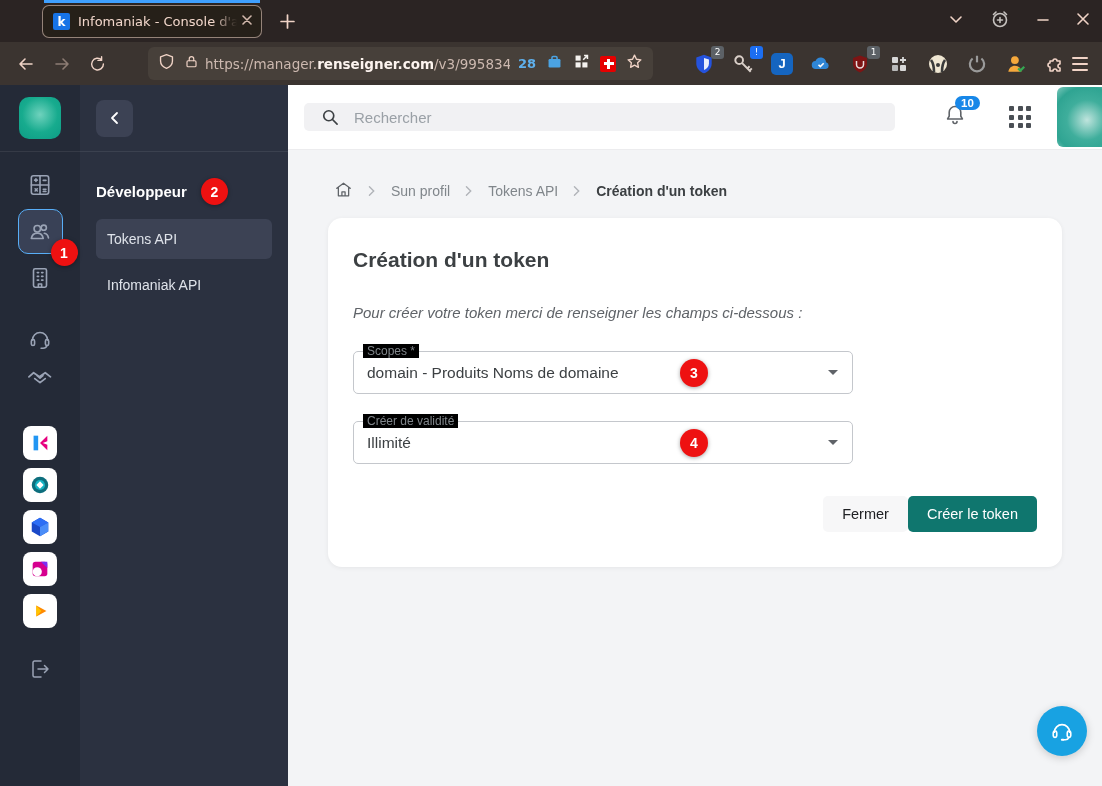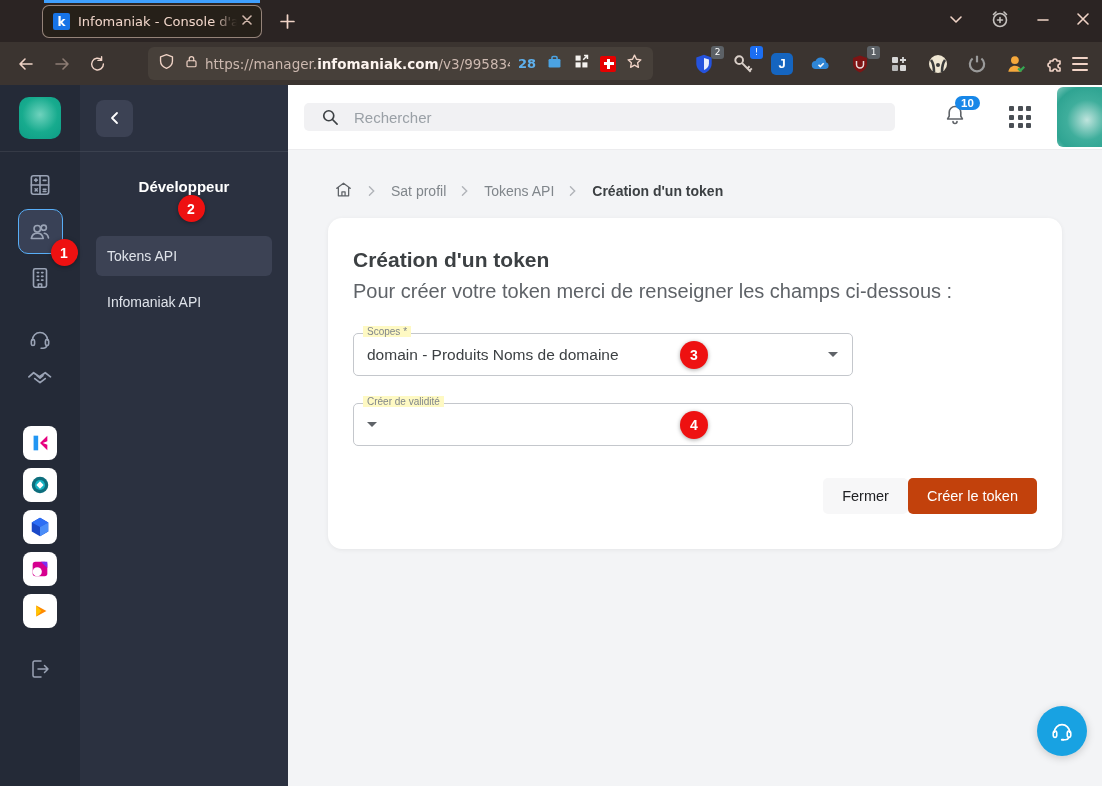--- a/index.html
+++ b/index.html
@@ -48,21 +48,21 @@
   .sbi { stroke:#9aa3b5; stroke-width:1.5; fill:none; stroke-linecap:round; stroke-linejoin:round; }
   .user-tile { position:relative; width:45px; height:45px; border:1.5px solid #58aef7; border-radius:10px; background:#394156; display:flex; align-items:center; justify-content:center; margin-bottom:9px; }
   .gap-lg { height:22px; }
   .apps { display:flex; flex-direction:column; align-items:center; margin-top:24px; gap:8px; }
   .app-tile { width:34px; height:34px; background:#fff; border-radius:8px; display:flex; align-items:center; justify-content:center; }
   .logout { margin-top:26px; }
 
   .sb2 { width:208px; background:#2b3140; flex:none; }
   .sb2-top { height:67px; border-bottom:1px solid rgba(255,255,255,.08); display:flex; align-items:center; padding-left:16px; }
   .back-btn { width:37px; height:37px; background:#3c4254; border-radius:8px; display:flex; align-items:center; justify-content:center; }
-  .sb2-heading { display:flex; align-items:center; margin:26px 16px 14px 16px; color:#fff; font-weight:bold; font-size:15px;flex-direction:column; }
+  .sb2-heading { display:flex; align-items:center; margin:26px 16px 14px 16px; color:#fff; font-weight:bold; font-size:15px; }
   .nav-item { margin:0 16px; padding:12px 11px; border-radius:6px; color:#dfe3ea; font-size:14px; }
   .nav-item.selected { background:#3c4254; margin-bottom:6px; }
 
   .main { flex:1; display:flex; flex-direction:column; background:#f3f4f6; position:relative; }
   .topbar { height:65px; background:#fff; display:flex; align-items:center; padding-left:16px; border-bottom:1px solid #ececee; flex:none; }
   .searchwrap { width:591px; height:28px; background:#f1f1f3; border-radius:5px; display:flex; align-items:center; }
   .searchwrap input { border:none; outline:none; background:transparent; flex:1; font-size:15px; color:#3c4043; font-family:"Liberation Sans", sans-serif; }
   .searchwrap input::placeholder { color:#9aa0a6; }
   .search-icon-box { padding:0 14px 0 16px; display:flex; }
   .filter { width:119px; height:100%; border-left:1px solid #dcdcde; display:flex; align-items:center; justify-content:space-between; padding:0 16px; color:#9aa0a6; font-size:15px; }
@@ -73,29 +73,29 @@
   .grid-icon i { width:5px; height:5px; background:#4a4f55; border-radius:1px; }
   .avatar { width:60px; height:60px; border-radius:6px; margin-left:26px; background:radial-gradient(circle at 50% 55%, #bfe4dd 0%, #3fae9c 45%, #2fa492 75%, #7fc9bd 100%); filter:blur(.6px); }
 
   .content { flex:1; position:relative; }
   .breadcrumb { display:flex; align-items:center; padding:30px 0 0 46px; font-size:14px; color:#80868b; gap:14px; }
   .crumb-sep { display:flex; }
   .crumb-last { color:#3c4043; font-weight:bold; }
 
   .card { width:734px; margin:16px 0 0 40px; background:#fff; border-radius:14px; box-shadow:0 1px 4px rgba(60,64,67,.08); padding:30px 25px 35px 25px; }
   .card h1 { font-size:21px; color:#3c4043; }
-  .card .desc { margin-top:8px; font-size:20px; color:#5f6368; }
+  .card .desc { margin-top:32px; font-size:15px; color:#5f6368;font-style:italic; }
   .field { position:relative; width:500px; height:43px; border:1px solid #c4c7cc; border-radius:5px; margin-top:30px; display:flex; align-items:center; padding:0 14px 0 13px; }
   .field + .field { margin-top:27px; }
-  .field-label { position:absolute; top:-8px; left:9px; background:#fef9c3; padding:0 4px; font-size:10px; color:#80868b; }
+  .field-label { position:absolute; top:-8px; left:9px; background:#000000; padding:0 4px; font-size:12px; color:#80868b; }
   .field-value { font-size:15.5px; color:#3c4043; flex:1; }
   .btn-row { display:flex; justify-content:flex-end; margin-top:32px; }
   .btn { border:none; border-radius:5px; font-size:14.5px; padding:10px 19px; font-family:"Liberation Sans", sans-serif; cursor:pointer; }
   .btn-secondary { background:#f7f7f8; color:#202124; }
-  .btn-primary { background:#c2410c; color:#fff; }
+  .btn-primary { background:#0f766e; color:#fff; }
 
   .ann-badge { width:28px; height:28px; border-radius:50%; background:#ee1111; color:#fff; font-weight:bold; font-size:14px; display:flex; align-items:center; justify-content:center; box-shadow:0 1px 4px rgba(0,0,0,.35); }
   .ann-1 { position:absolute; right:-16px; bottom:-13px; width:27px; height:27px; }
   .ann-2 { margin-left:14px; width:27px; height:27px; }
   .ann-field { position:absolute; left:326px; top:50%; transform:translateY(-50%); }
 
   .fab { position:absolute; right:30px; bottom:30px; width:50px; height:50px; border-radius:50%; background:#18a2e2; display:flex; align-items:center; justify-content:center; box-shadow:0 2px 8px rgba(0,0,0,.18); }
 </style>
 </head>
 <body>
@@ -166,21 +166,21 @@
         <svg width="17" height="17" viewBox="0 0 20 20">
             <path class="icon-line" d="M10 2l7 2.5v5c0 4-3 7-7 8.5-4-1.5-7-4.5-7-8.5v-5z"></path>
           </svg>
       </span>
       <span style="margin-left:9px">
         <svg width="15" height="15" viewBox="0 0 20 20">
             <rect x="4" y="9" width="12" height="8" rx="1.5" class="icon-line"></rect>
             <path class="icon-line" d="M7 9V6.5a3 3 0 0 1 6 0V9"></path>
           </svg>
       </span>
-      <span class="url-text"><span>https://manager.</span><b>infomaniak.com</b><span>/v3/995834/ng/p</span></span>
+      <span class="url-text"><span>https://manager.</span><b>renseigner.com</b><span>/v3/995834/ng/p</span></span>
       <span class="url-end">
         <span class="container-count">28</span>
         <span>
           <svg width="17" height="17" viewBox="0 0 20 20">
               <rect x="3" y="7" width="14" height="10" rx="1.5" fill="#4ba3e3"></rect>
               <path d="M7 7V5.5A1.5 1.5 0 0 1 8.5 4h3A1.5 1.5 0 0 1 13 5.5V7" stroke="#4ba3e3" stroke-width="1.8" fill="none"></path>
             </svg>
         </span>
         <span>
           <svg width="17" height="17" viewBox="0 0 20 20">
@@ -410,21 +410,21 @@
           <span>
             <svg width="19" height="19" viewBox="0 0 24 24">
                 <path d="M3.5 10.5L12 4l8.5 6.5M5.5 9.5V20h13V9.5M10 20v-5h4v5" stroke="#5f6368" stroke-width="1.6" fill="none" stroke-linecap="round" stroke-linejoin="round"></path>
               </svg>
           </span>
           <span class="crumb-sep">
               <svg width="10" height="12" viewBox="0 0 10 14">
                 <path d="M2 2l5 5-5 5" stroke="#b0b3b8" stroke-width="1.6" fill="none" stroke-linecap="round"></path>
               </svg>
             </span>
-          <span>Sat profil</span>
+          <span>Sun profil</span>
           <span class="crumb-sep">
               <svg width="10" height="12" viewBox="0 0 10 14">
                 <path d="M2 2l5 5-5 5" stroke="#b0b3b8" stroke-width="1.6" fill="none" stroke-linecap="round"></path>
               </svg>
             </span>
           <span>Tokens API</span>
           <span class="crumb-sep">
               <svg width="10" height="12" viewBox="0 0 10 14">
                 <path d="M2 2l5 5-5 5" stroke="#b0b3b8" stroke-width="1.6" fill="none" stroke-linecap="round"></path>
               </svg>
@@ -438,20 +438,21 @@
 
           <div class="field">
             <span class="field-label">Scopes *</span>
             <span class="field-value">domain - Produits Noms de domaine</span>
             <span class="ann-badge ann-field">3</span>
             <span class="caret"></span>
           </div>
 
           <div class="field">
             <span class="field-label">Créer de validité</span>
+            <span class="field-value">Illimité</span>
             <span class="ann-badge ann-field">4</span>
             <span class="caret"></span>
           </div>
 
           <div class="btn-row">
             <button class="btn btn-secondary">Fermer</button>
             <button class="btn btn-primary">Créer le token</button>
           </div>
         </div>
 

